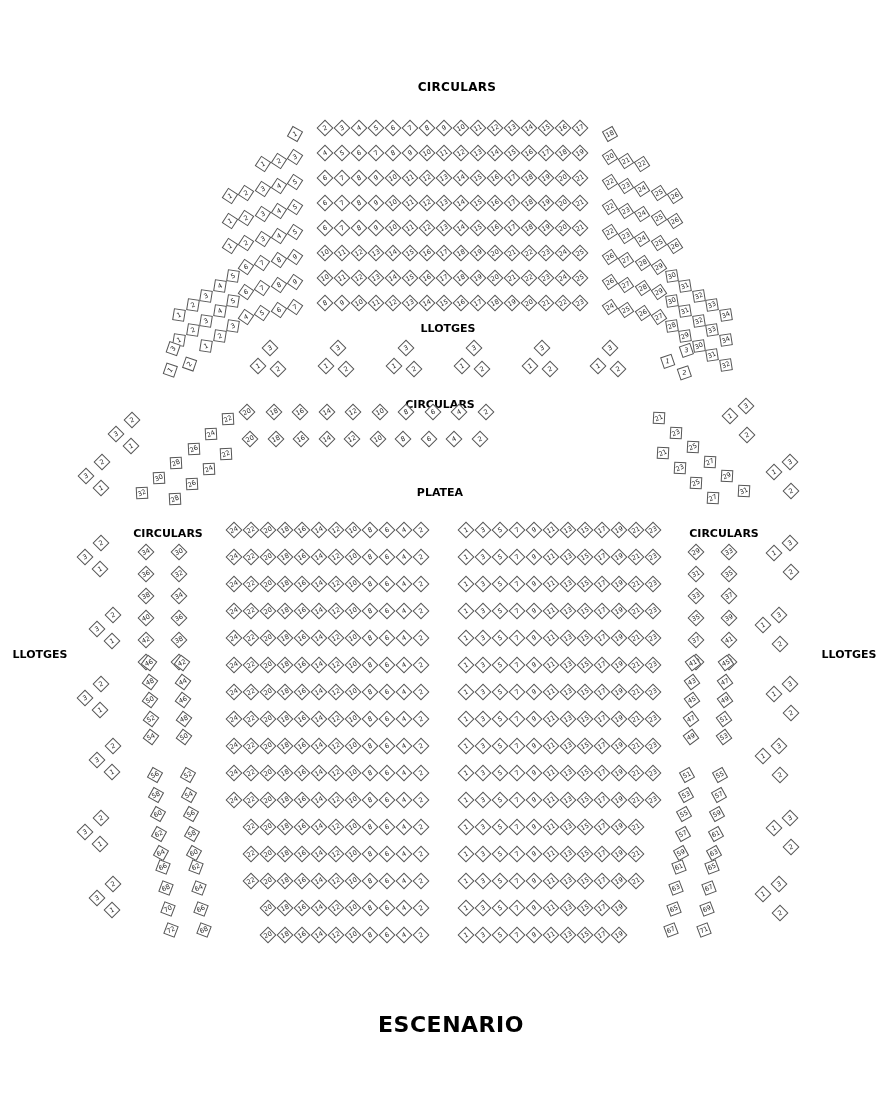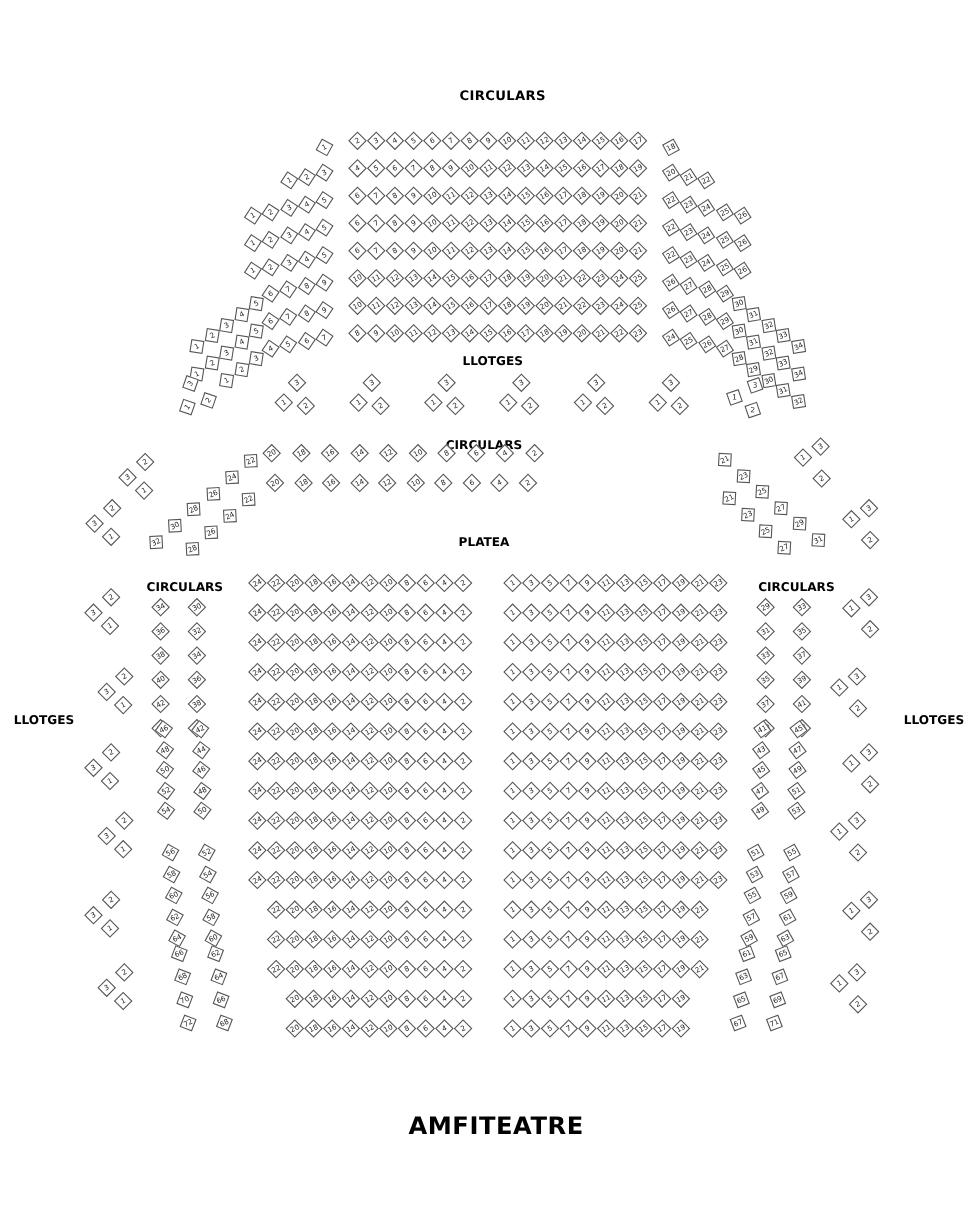--- a/index.html
+++ b/index.html
@@ -18,21 +18,21 @@
 
 <div id="seatmap">
   <div class="lbl lbl-m" style="left:457px;top:80px">CIRCULARS</div>
   <div class="lbl lbl-s" style="left:448px;top:322px">LLOTGES</div>
   <div class="lbl lbl-s" style="left:440px;top:398px">CIRCULARS</div>
   <div class="lbl lbl-s" style="left:440px;top:486px">PLATEA</div>
   <div class="lbl lbl-s" style="left:168px;top:527px">CIRCULARS</div>
   <div class="lbl lbl-s" style="left:724px;top:527px">CIRCULARS</div>
   <div class="lbl lbl-s" style="left:40px;top:648px">LLOTGES</div>
   <div class="lbl lbl-s" style="left:849px;top:648px">LLOTGES</div>
-  <div class="lbl lbl-xl" style="left:451px;top:1012px">AMFITEATRE</div>
+  <div class="lbl lbl-xl" style="left:451px;top:1012px">ESCENARIO</div>
 <div class="sec">
       <div class="seat" style="left: 319px; top: 122px; transform: rotate(45deg);">
         <span style="transform: rotate(-70deg);">2</span>
       </div>
       <div class="seat" style="left: 336px; top: 122px; transform: rotate(45deg);">
         <span style="transform: rotate(-70deg);">3</span>
       </div>
       <div class="seat" style="left: 353px; top: 122px; transform: rotate(45deg);">
         <span style="transform: rotate(-70deg);">4</span>
       </div>

